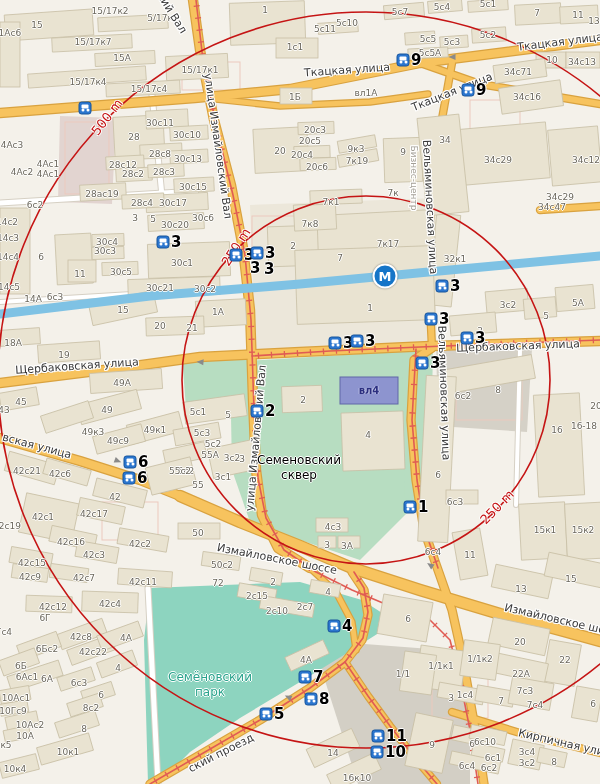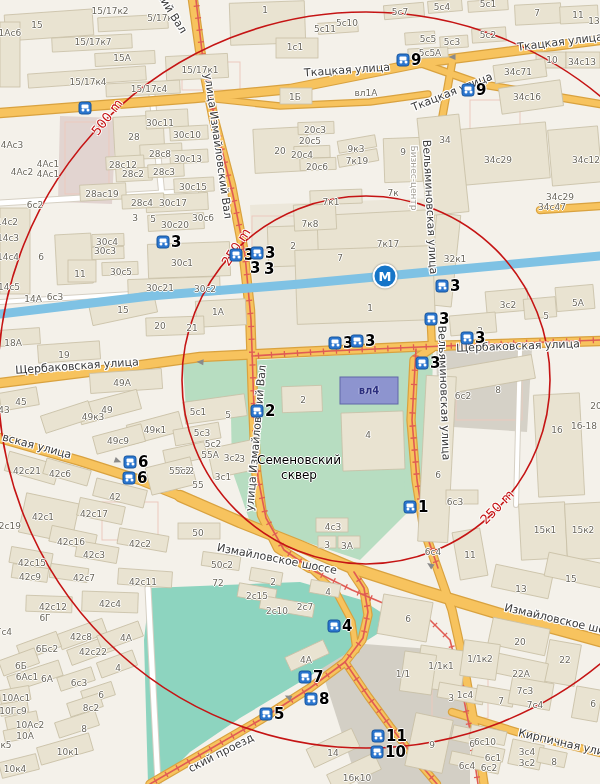--- a/index.html
+++ b/index.html
@@ -521,21 +521,21 @@
       <div class="lbl bl" style="left: 242px; top: 459px; transform: translate(-50%, -50%);">3</div>
       <div class="lbl bl" style="left: 223px; top: 477px; transform: translate(-50%, -50%);">3с1</div>
       <div class="lbl bl" style="left: 303px; top: 400px; transform: translate(-50%, -50%);">2</div>
       <div class="lbl bl" style="left: 368px; top: 435px; transform: translate(-50%, -50%);">4</div>
       <div class="lbl bl" style="left: 333px; top: 527px; transform: translate(-50%, -50%);">4с3</div>
       <div class="lbl bl" style="left: 327px; top: 545px; transform: translate(-50%, -50%);">3</div>
       <div class="lbl bl" style="left: 347px; top: 546px; transform: translate(-50%, -50%);">3А</div>
       <div class="lbl bl" style="left: 21px; top: 402px; transform: translate(-50%, -50%);">45</div>
       <div class="lbl bl" style="left: 4px; top: 410px; transform: translate(-50%, -50%);">43</div>
       <div class="lbl bl" style="left: 107px; top: 410px; transform: translate(-50%, -50%);">49</div>
-      <div class="lbl bl" style="left: 71px; top: 417px; transform: translate(-50%, -50%); padding-left: 44px;">49к3</div>
+      <div class="lbl bl" style="left: 71px; top: 432px; transform: translate(-50%, -50%); padding-left: 44px;">49к3</div>
       <div class="lbl bl" style="left: 155px; top: 430px; transform: translate(-50%, -50%);">49к1</div>
       <div class="lbl bl" style="left: 118px; top: 441px; transform: translate(-50%, -50%);">49с9</div>
       <div class="lbl bl" style="left: 180px; top: 471px; transform: translate(-50%, -50%);">55с2</div>
       <div class="lbl bl" style="left: 27px; top: 471px; transform: translate(-50%, -50%);">42с21</div>
       <div class="lbl bl" style="left: 60px; top: 474px; transform: translate(-50%, -50%);">42с6</div>
       <div class="lbl bl" style="left: 115px; top: 497px; transform: translate(-50%, -50%);">42</div>
       <div class="lbl bl" style="left: 43px; top: 517px; transform: translate(-50%, -50%);">42с1</div>
       <div class="lbl bl" style="left: 7px; top: 526px; transform: translate(-50%, -50%);">42с19</div>
       <div class="lbl bl" style="left: 94px; top: 514px; transform: translate(-50%, -50%);">42с17</div>
       <div class="lbl bl" style="left: 71px; top: 542px; transform: translate(-50%, -50%);">42с16</div>
@@ -618,20 +618,24 @@
       <div class="lbl st" style="left: 277px; top: 559px; transform: translate(-50%, -50%) rotate(11deg);">Измайловское шоссе</div>
       <div class="lbl st" style="left: 564px; top: 621px; transform: translate(-50%, -50%) rotate(13deg);">Измайловское шоссе</div>
       <div class="lbl st" style="left: 568px; top: 744px; transform: translate(-50%, -50%) rotate(13deg);">Кирпичная улица</div>
       <div class="lbl st" style="left: 221px; top: 753px; transform: translate(-50%, -50%) rotate(-27deg);">ский проезд</div>
       <div class="lbl st" style="left: 172px; top: 13px; transform: translate(-50%, -50%) rotate(58deg);">кий Вал</div>
       <div class="lbl st dim" style="left: 414px; top: 178px; transform: translate(-50%, -50%) rotate(90deg);">Бизнес-центр</div>
       <div class="lbl area" style="left: 299px; top: 468px; transform: translate(-50%, -50%); color: #000000;">
         <div>Семеновский</div>
         <div>сквер</div>
       </div>
+      <div class="lbl area" style="left: 210px; top: 685px; transform: translate(-50%, -50%); color: rgb(42, 163, 140);">
+        <div>Семёновский</div>
+        <div>парк</div>
+      </div>
       <div class="lbl ring-lbl" style="left: 107px; top: 117px; transform: translate(-50%, -50%) rotate(-52deg);">500 m</div>
       <div class="lbl ring-lbl" style="left: 236px; top: 247px; transform: translate(-50%, -50%) rotate(-57deg);">250 m</div>
       <div class="lbl ring-lbl" style="left: 497px; top: 507px; transform: translate(-50%, -50%) rotate(-46deg);">250 m</div>
       <div class="lbl special-lbl" style="left: 369px; top: 390px; transform: translate(-50%, -50%);">вл4</div>
       <div class="arrow" style="left: 452px; top: 57px; transform: translate(-50%, -50%) rotate(180deg);"></div>
       <div class="arrow" style="left: 200px; top: 362px; transform: translate(-50%, -50%) rotate(185deg);"></div>
       <div class="arrow" style="left: 118px; top: 461px; transform: translate(-50%, -50%) rotate(20deg);"></div>
       <div class="arrow" style="left: 430px; top: 565px; transform: translate(-50%, -50%) rotate(215deg);"></div>
       <div class="arrow" style="left: 288px; top: 697px; transform: translate(-50%, -50%) rotate(205deg);"></div>
       <div class="busstop" style="left: 0px; top: 0px;">

